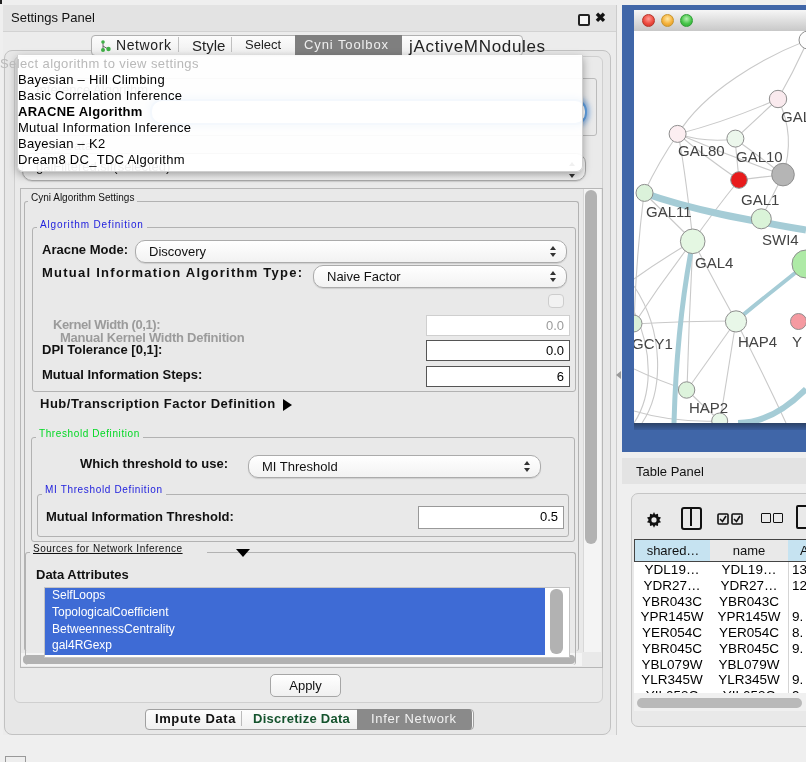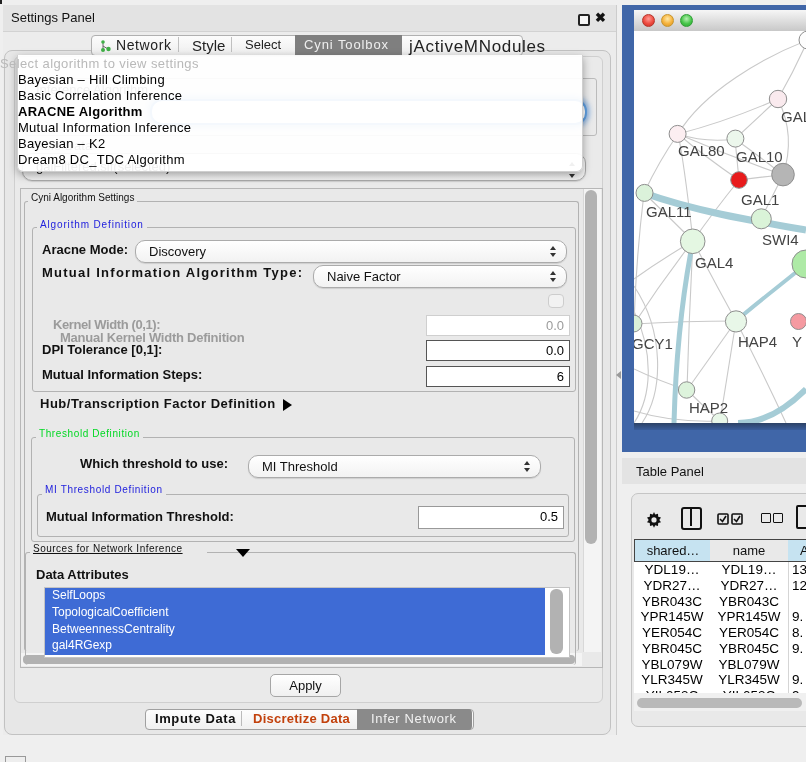--- a/index.html
+++ b/index.html
@@ -128,21 +128,21 @@
 <div class="abs" style="left:45px;top:588px;width:500px;height:67px;background:#3e6bd5;"></div>
 <div class="abs" style="left:52px;top:587px;font-size:12px;color:#fff;line-height:16.8px;">SelfLoops<br>TopologicalCoefficient<br>BetweennessCentrality<br>gal4RGexp</div>
 <div class="abs" style="left:550px;top:589px;width:13px;height:65px;background:#b2b2b2;border-radius:6px;"></div>
 
 <div class="abs" style="left:270px;top:674px;width:69px;height:21px;background:linear-gradient(#ffffff,#f0f0f0);border:1px solid #a6a6a6;border-radius:5px;text-align:center;font-size:13px;color:#111;line-height:21px;">Apply</div>
 
 <div class="abs" style="left:145px;top:709px;width:327px;height:19px;background:linear-gradient(#fdfdfd,#f0f0f0);border:1px solid #a0a0a0;border-radius:4px;"></div>
 <div class="abs" style="left:241px;top:711px;width:1px;height:15px;background:#bbb;"></div>
 <div class="abs" style="left:357px;top:709px;width:115px;height:21px;background:#8a8a8a;border-radius:0 4px 4px 0;"></div>
 <div class="abs b" style="left:155px;top:711px;font-size:13px;color:#111;letter-spacing:0.6px;">Impute Data</div>
-<div class="abs b" style="left:253px;top:711px;font-size:13px;color:#c2410c;letter-spacing:0.25px;">Discretize Data</div>
+<div class="abs b" style="left:253px;top:711px;font-size:13px;color:#14532d;letter-spacing:0.25px;">Discretize Data</div>
 <div class="abs" style="left:371px;top:711px;font-size:13px;color:#f2f2f2;letter-spacing:0.65px;">Infer Network</div>
 
 <div class="abs" style="left:616px;top:371px;width:0;height:0;border-top:4px solid transparent;border-bottom:4px solid transparent;border-right:5px solid #9a9a9a;"></div>
 
 <div class="abs" style="left:5px;top:756px;width:19px;height:10px;background:#eee;border:1px solid #999;"></div>
 
 <div class="abs" style="left:622px;top:5px;width:184px;height:447px;background:#4066a8;"></div>
 <div class="abs" style="left:634px;top:423px;width:172px;height:7px;background:linear-gradient(#2c4266,#3a5d9b);"></div>
 
 <div class="abs" style="left:634px;top:10px;width:172px;height:21px;background:linear-gradient(#f6f6f6,#c8c8c8);border-bottom:1px solid #8e8e8e;"></div>

